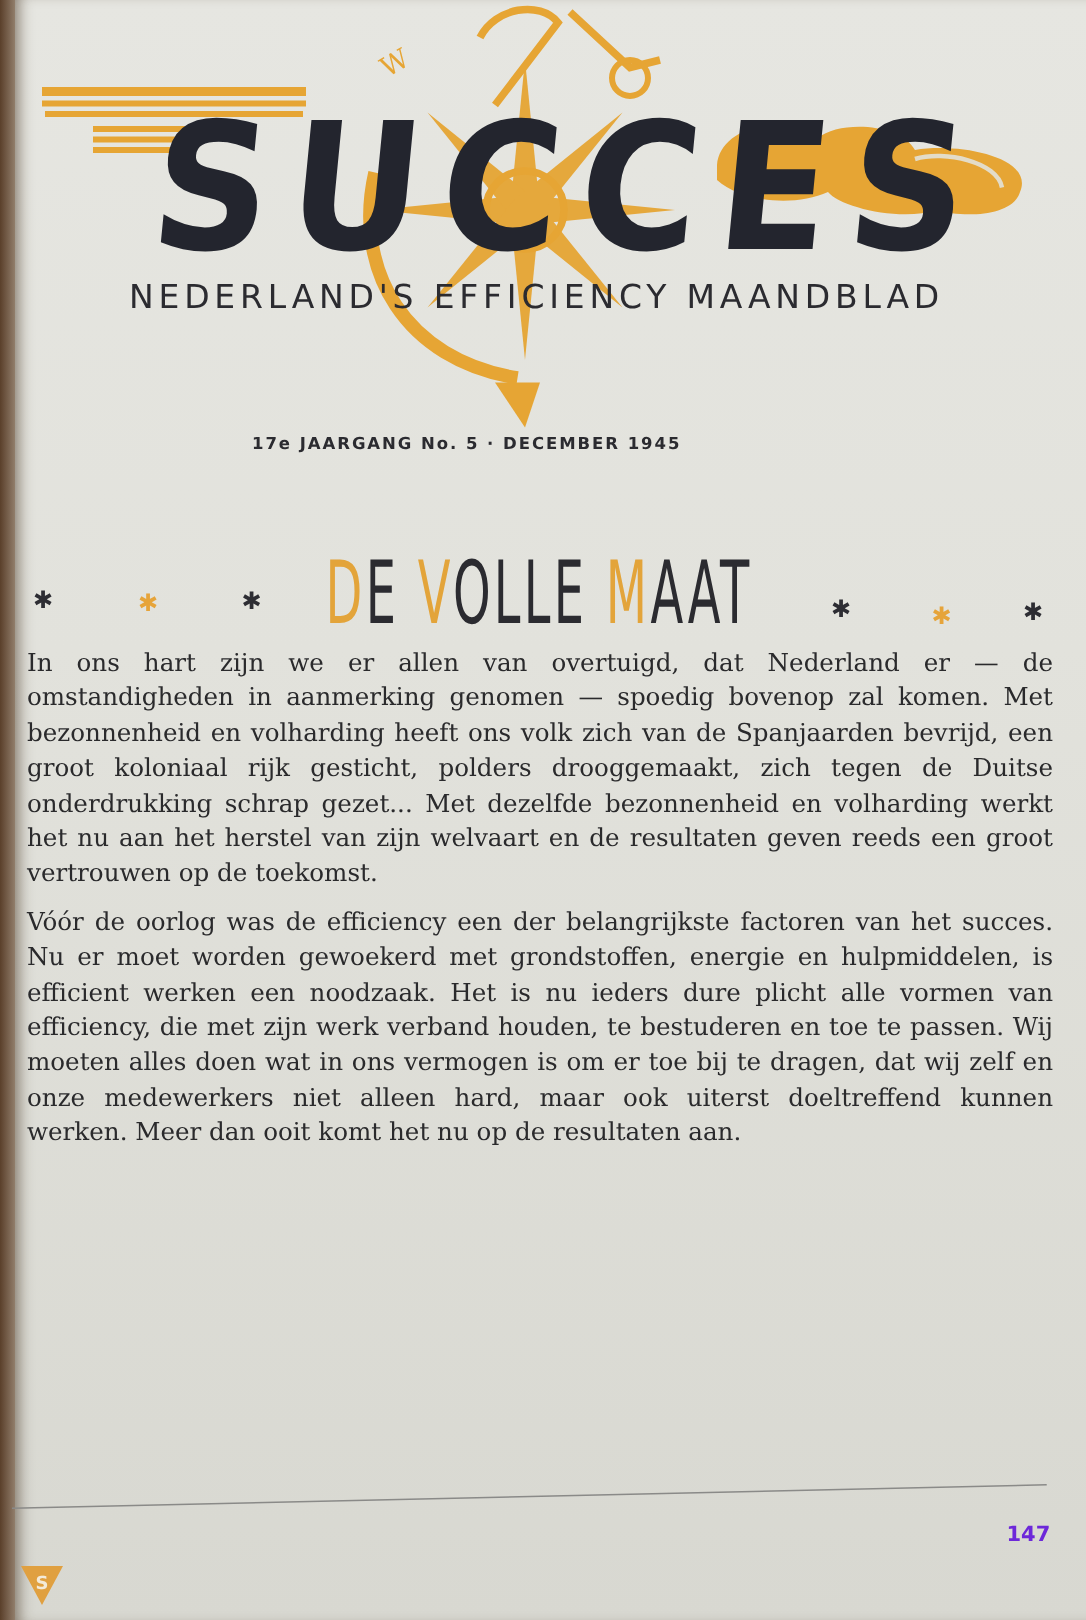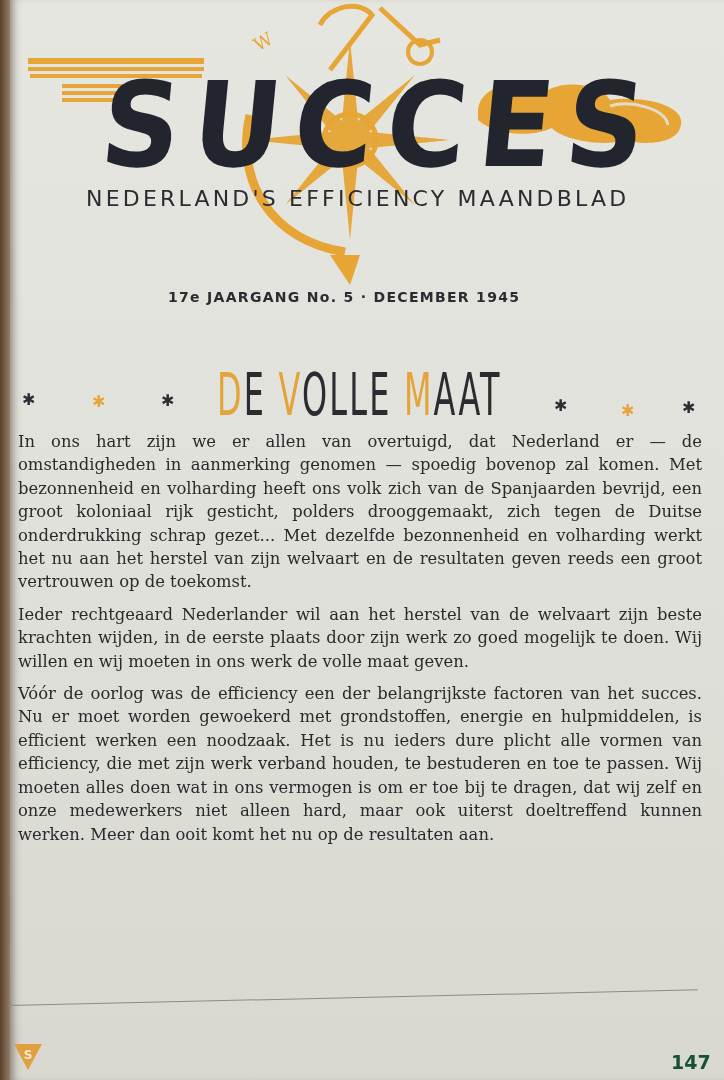--- a/index.html
+++ b/index.html
@@ -29,21 +29,21 @@
       line-height: 1;
     }
     .subtitle {
       position: absolute; left: 86px; top: 186px; width: 560px;
       font-family: "DejaVu Sans", sans-serif; font-size: 22px;
       letter-spacing: 3.2px; color: #2b2b30; white-space: nowrap;
     }
     .issue {
       position: absolute; left: 168px; top: 289px;
       font-family: "DejaVu Sans", sans-serif; font-weight: bold;
-      font-size: 14px; letter-spacing: 1.3px; color: #2b2b30; white-space: nowrap;
+      font-size: 11px; letter-spacing: 1.3px; color: #2b2b30; white-space: nowrap;
     }
     .title-row { position: absolute; left: 0; top: 360px; width: 724px; height: 90px; }
     .star { position: absolute; font-size: 16px; line-height: 1; font-family: "DejaVu Sans", sans-serif; }
     .star.dark { color: #2d2d33; }
     .star.gold { color: #e6a43a; }
     .article-title {
       position: absolute; left: 217px; top: 366px;
       font-family: "DejaVu Sans", sans-serif; font-weight: normal;
       font-size: 58px; letter-spacing: 4px; line-height: 1;
       transform: scaleX(0.55); transform-origin: left top;
@@ -56,21 +56,21 @@
       line-height: 23.4px; color: #2a2a2c; text-align: justify;
     }
     .body-text p { margin: 0 0 9px 0; text-align: justify; text-align-last: left; }
     .spaced { letter-spacing: 3px; }
     .rule {
       position: absolute; left: 8px; top: 1005px; width: 690px; height: 1px;
       background: #8a8a88; transform: rotate(-1.3deg); transform-origin: left center;
     }
     .page-number {
       position: absolute; left: 671px; top: 1015px;
-      font-family: "DejaVu Sans", sans-serif; font-weight: bold; font-size: 19px; color: #14532d; margin-top: 36px;
+      font-family: "DejaVu Sans", sans-serif; font-weight: bold; font-size: 14px; color: #6d28d9;
     }
     .footer-logo { position: absolute; left: 12px; top: 1042px; }
   </style>
 </head>
 <body>
 
 <div class="spine"></div>
 <div class="page"></div>
 
 <div class="masthead">
@@ -123,21 +123,20 @@
   <span class="star gold" style="left:621px; top:43px;">✱</span>
   <span class="star dark" style="left:682px; top:40px;">✱</span>
 </div>
 
 <h1 class="article-title" style="margin:0;">
   <span class="gold">D</span><span>E </span><span class="gold">V</span><span>OLLE </span><span class="gold">M</span><span>AAT</span>
 </h1>
 
 <div class="body-text">
   <p>In ons hart zijn we er allen van overtuigd, dat Nederland er — de omstandigheden in aanmerking genomen — spoedig bovenop zal komen. Met bezonnenheid en volharding heeft ons volk zich van de Spanjaarden bevrijd, een groot koloniaal rijk gesticht, polders drooggemaakt, zich tegen de Duitse onderdrukking schrap gezet... Met dezelfde bezonnenheid en volharding werkt het nu aan het herstel van zijn welvaart en de resultaten geven reeds een groot vertrouwen op de toekomst.</p>
-  <p>Ieder rechtgeaard Nederlander wil aan het herstel van de welvaart zijn beste krachten wijden, in de eerste plaats door zijn werk zo goed mogelijk te doen. Wij willen en wij moeten in ons werk de volle maat geven.</p>
   <p>Vóór de oorlog was de efficiency een der belangrijkste factoren van het succes. Nu er moet worden gewoekerd met grondstoffen, energie en hulpmiddelen, is efficient werken een noodzaak. Het is nu ieders dure plicht alle vormen van efficiency, die met zijn werk verband houden, te bestuderen en toe te passen. Wij moeten alles doen wat in ons vermogen is om er toe bij te dragen, dat wij zelf en onze medewerkers niet alleen hard, maar ook uiterst doeltreffend kunnen werken. Meer dan ooit komt het nu op de resultaten aan.</p>
 </div>
 
 <div class="rule"></div>
 <div class="page-number">147</div>
 
 <div class="footer-logo">
   <svg width="32" height="30" viewBox="0 0 32 30">
     <polygon points="2,2 30,2 16,28" fill="#e0a040"></polygon>
     <text x="16" y="17" text-anchor="middle" font-family="DejaVu Sans, sans-serif" font-size="12" font-weight="bold" fill="#f3ead8">S</text>

